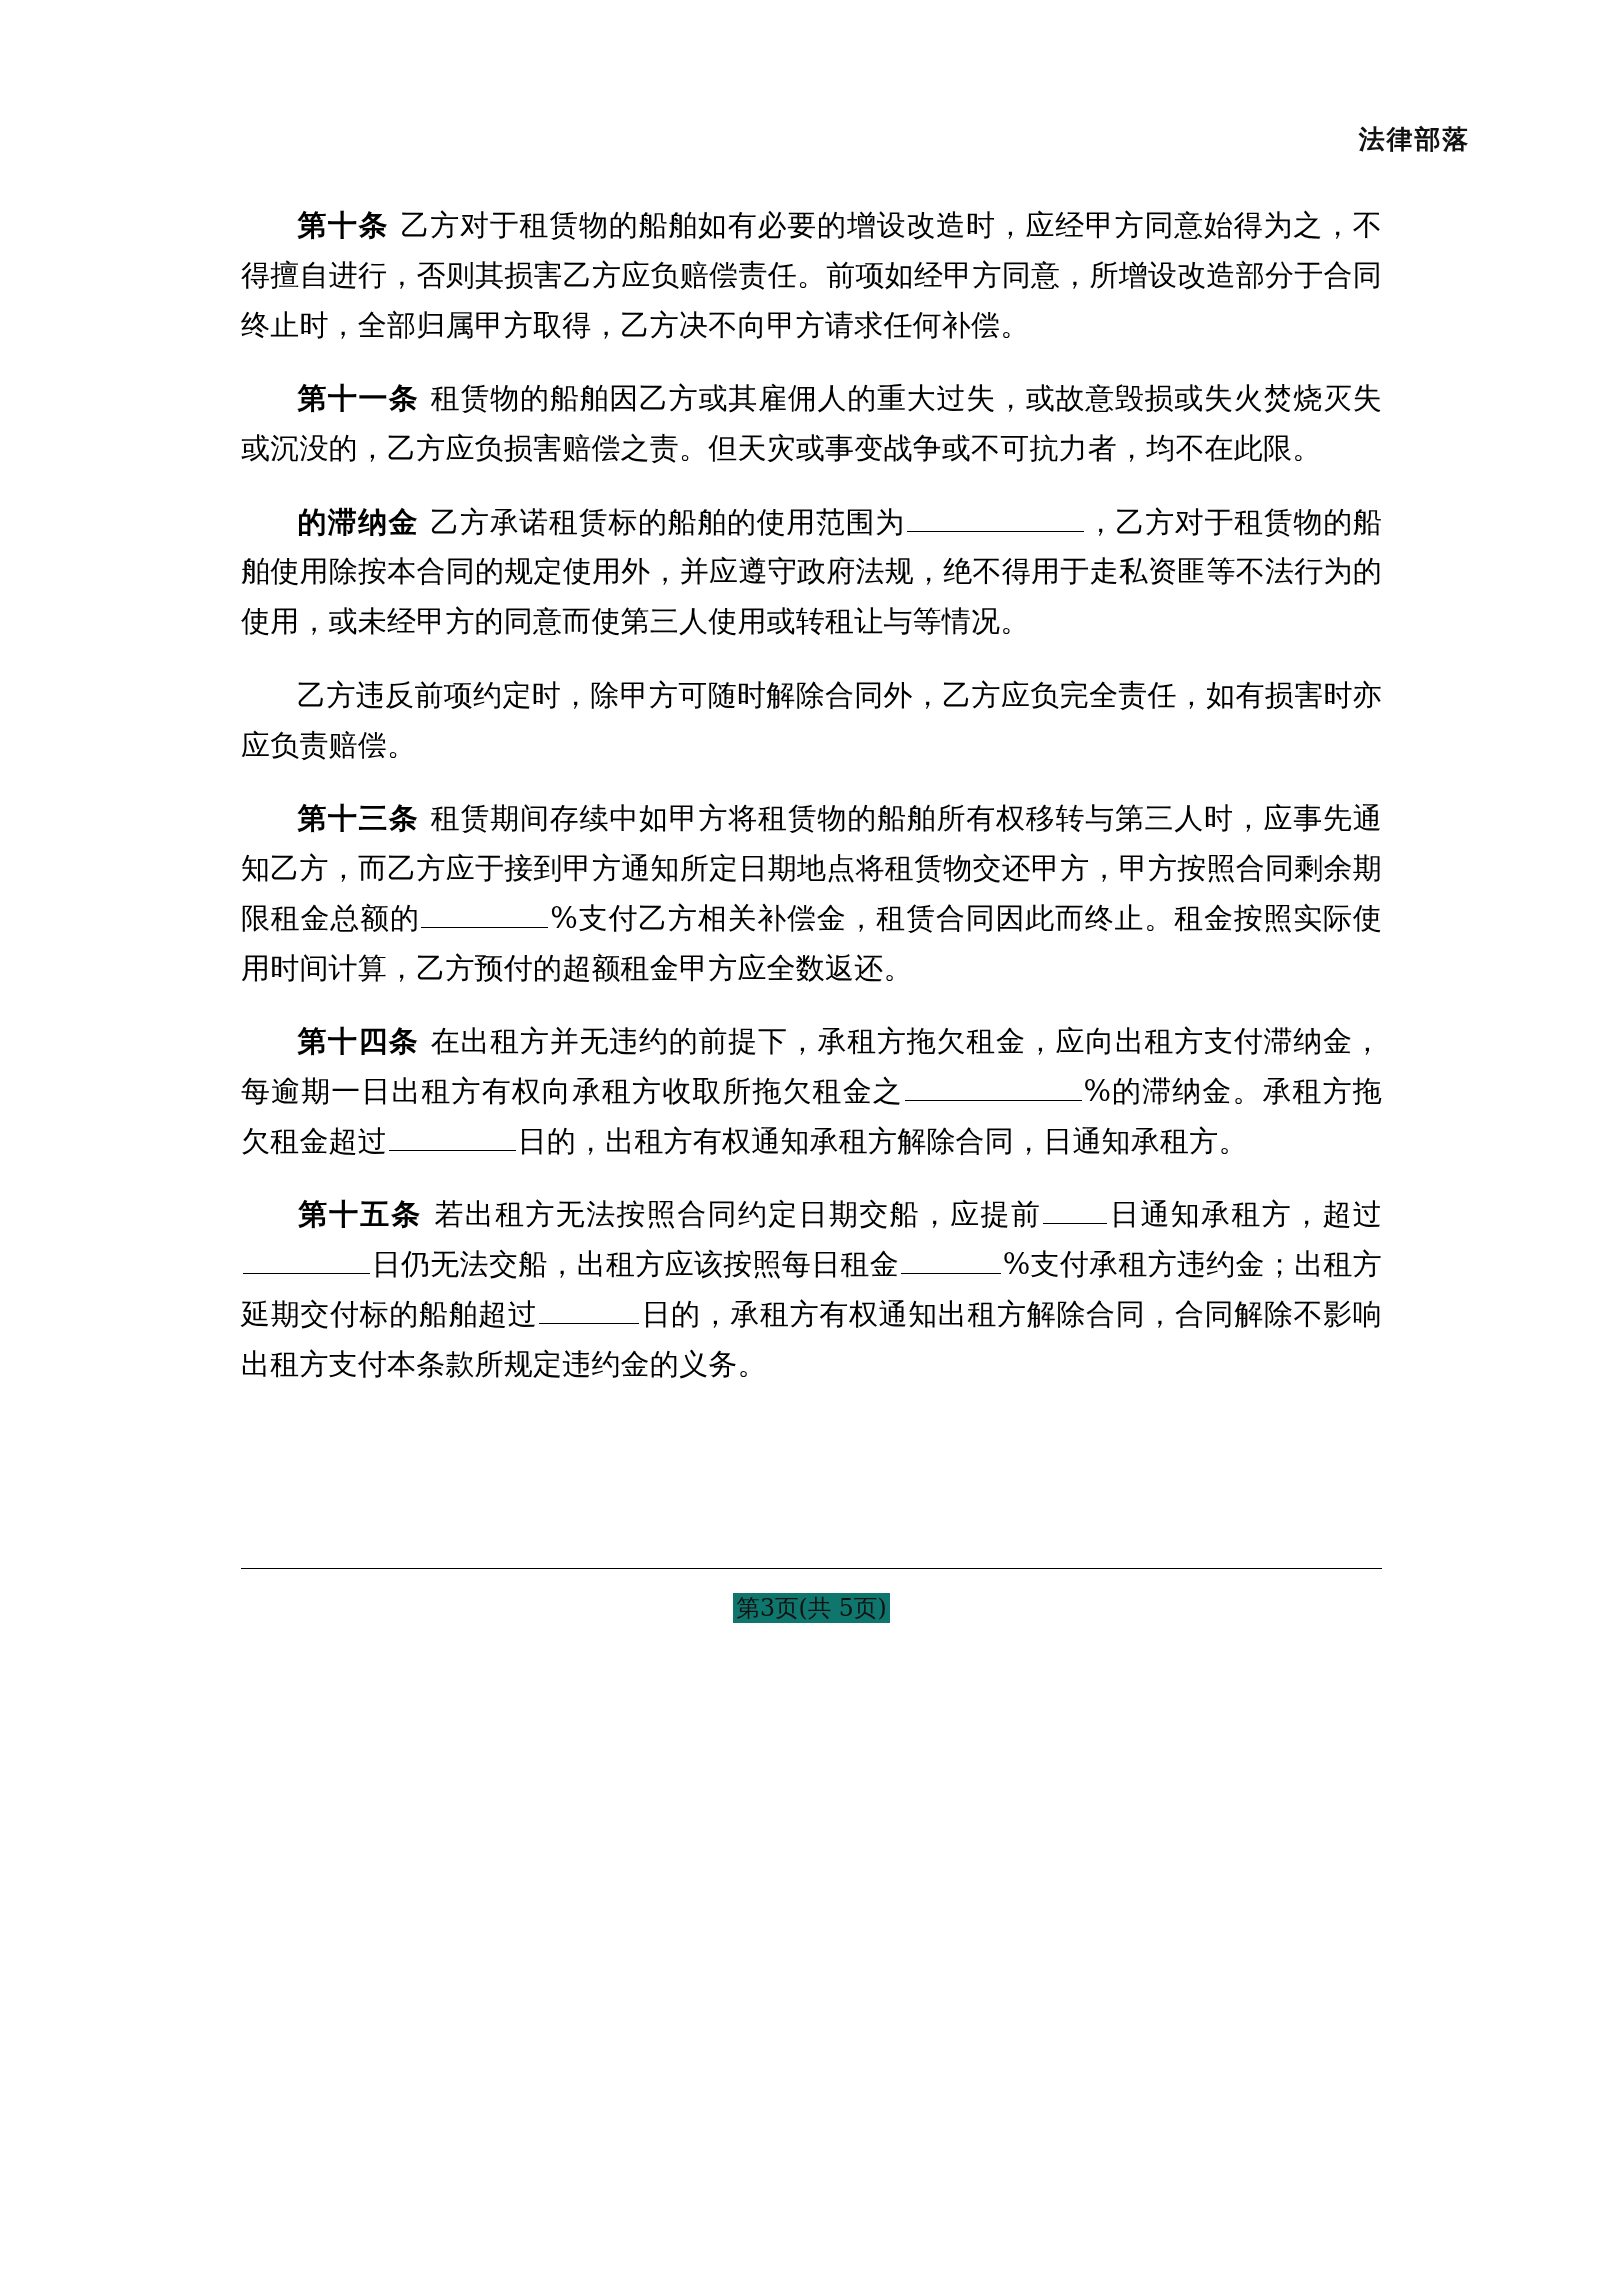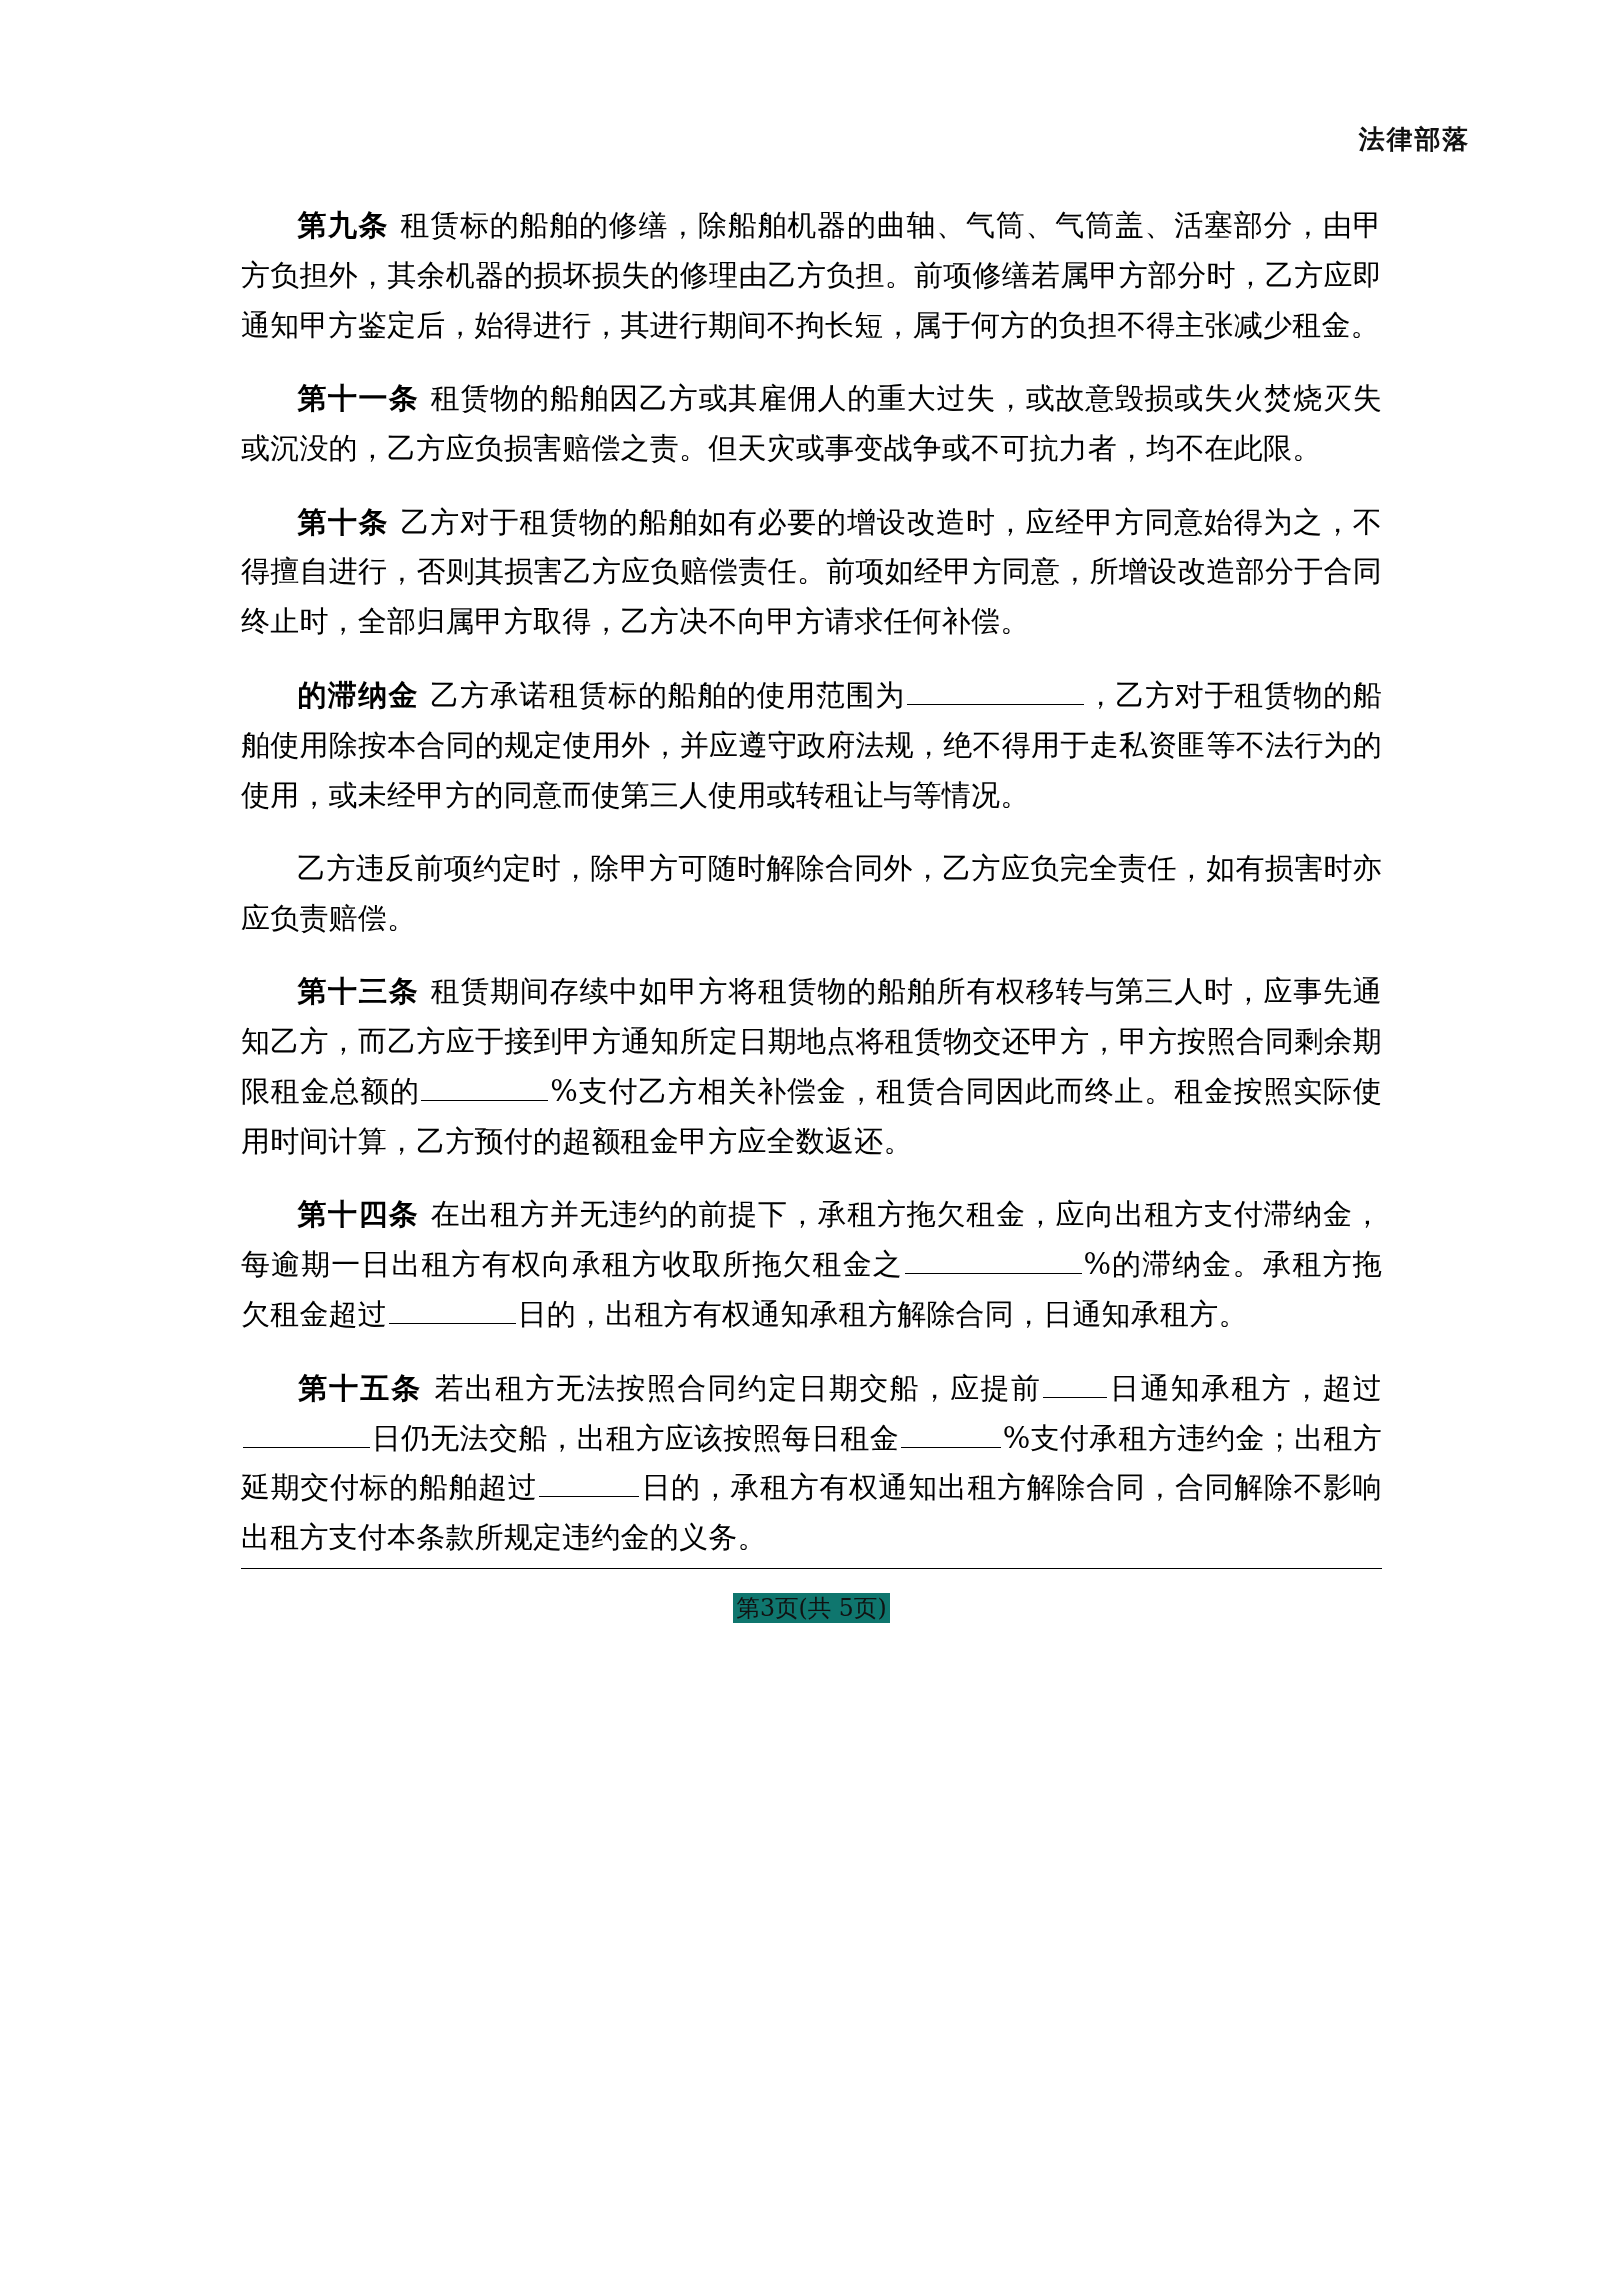--- a/index.html
+++ b/index.html
@@ -93,23 +93,22 @@
   }
 </style>
 </head>
 <body>
 
 <div class="page">
 
   <div class="header">法律部落</div>
 
   <div class="content">
-      <p class="para"><span class="indent"></span><span class="clause-num">第九条</span><span class="gap-after"></span><span>租赁标的船舶的修缮，除船舶机器的曲轴、气筒、气筒盖、活塞部分，由甲方负担外，其余机器的损坏损失的修理由乙方负担。前项修缮若属甲方部分时，乙方应即通知甲方鉴定后，始得进行，其进行期间不拘长短，属于何方的负担不得主张减少租金。</span></p>
+      <p class="para"><span class="indent"></span><span class="clause-num">第十条</span><span class="gap-after"></span><span>乙方对于租赁物的船舶如有必要的增设改造时，应经甲方同意始得为之，不得擅自进行，否则其损害乙方应负赔偿责任。前项如经甲方同意，所增设改造部分于合同终止时，全部归属甲方取得，乙方决不向甲方请求任何补偿。</span></p>
       <p class="para"><span class="indent"></span><span class="clause-num">第十一条</span><span class="gap-after"></span><span>租赁物的船舶因乙方或其雇佣人的重大过失，或故意毁损或失火焚烧灭失或沉没的，乙方应负损害赔偿之责。但天灾或事变战争或不可抗力者，均不在此限。</span></p>
-      <p class="para"><span class="indent"></span><span class="clause-num">第十条</span><span class="gap-after"></span><span>乙方对于租赁物的船舶如有必要的增设改造时，应经甲方同意始得为之，不得擅自进行，否则其损害乙方应负赔偿责任。前项如经甲方同意，所增设改造部分于合同终止时，全部归属甲方取得，乙方决不向甲方请求任何补偿。</span></p>
       <p class="para"><span class="indent"></span><span class="clause-num">的滞纳金</span><span class="gap-after"></span><span>乙方承诺租赁标的船舶的使用范围为</span><span class="blank b-lg"></span><span>，乙方对于租赁物的船舶使用除按本合同的规定使用外，并应遵守政府法规，绝不得用于走私资匪等不法行为的使用，或未经甲方的同意而使第三人使用或转租让与等情况。</span></p>
       <p class="para"><span class="indent"></span><span>乙方违反前项约定时，除甲方可随时解除合同外，乙方应负完全责任，如有损害时亦应负责赔偿。</span></p>
       <p class="para"><span class="indent"></span><span class="clause-num">第十三条</span><span class="gap-after"></span><span>租赁期间存续中如甲方将租赁物的船舶所有权移转与第三人时，应事先通知乙方，而乙方应于接到甲方通知所定日期地点将租赁物交还甲方，甲方按照合同剩余期限租金总额的</span><span class="blank b-md"></span><span>%支付乙方相关补偿金，租赁合同因此而终止。租金按照实际使用时间计算，乙方预付的超额租金甲方应全数返还。</span></p>
       <p class="para"><span class="indent"></span><span class="clause-num">第十四条</span><span class="gap-after"></span><span>在出租方并无违约的前提下，承租方拖欠租金，应向出租方支付滞纳金，每逾期一日出租方有权向承租方收取所拖欠租金之</span><span class="blank b-lg"></span><span>%的滞纳金。承租方拖欠租金超过</span><span class="blank b-md"></span><span>日的，出租方有权通知承租方解除合同，日通知承租方。</span></p>
       <p class="para"><span class="indent"></span><span class="clause-num">第十五条</span><span class="gap-after"></span><span>若出租方无法按照合同约定日期交船，应提前</span><span class="blank b-xs"></span><span>日通知承租方，超过</span><span class="blank b-md"></span><span>日仍无法交船，出租方应该按照每日租金</span><span class="blank b-sm"></span><span>%支付承租方违约金；出租方延期交付标的船舶超过</span><span class="blank b-sm"></span><span>日的，承租方有权通知出租方解除合同，合同解除不影响出租方支付本条款所规定违约金的义务。</span></p>
     </div>
 
   <div class="footer-rule"></div>
 
   <div class="footer">

